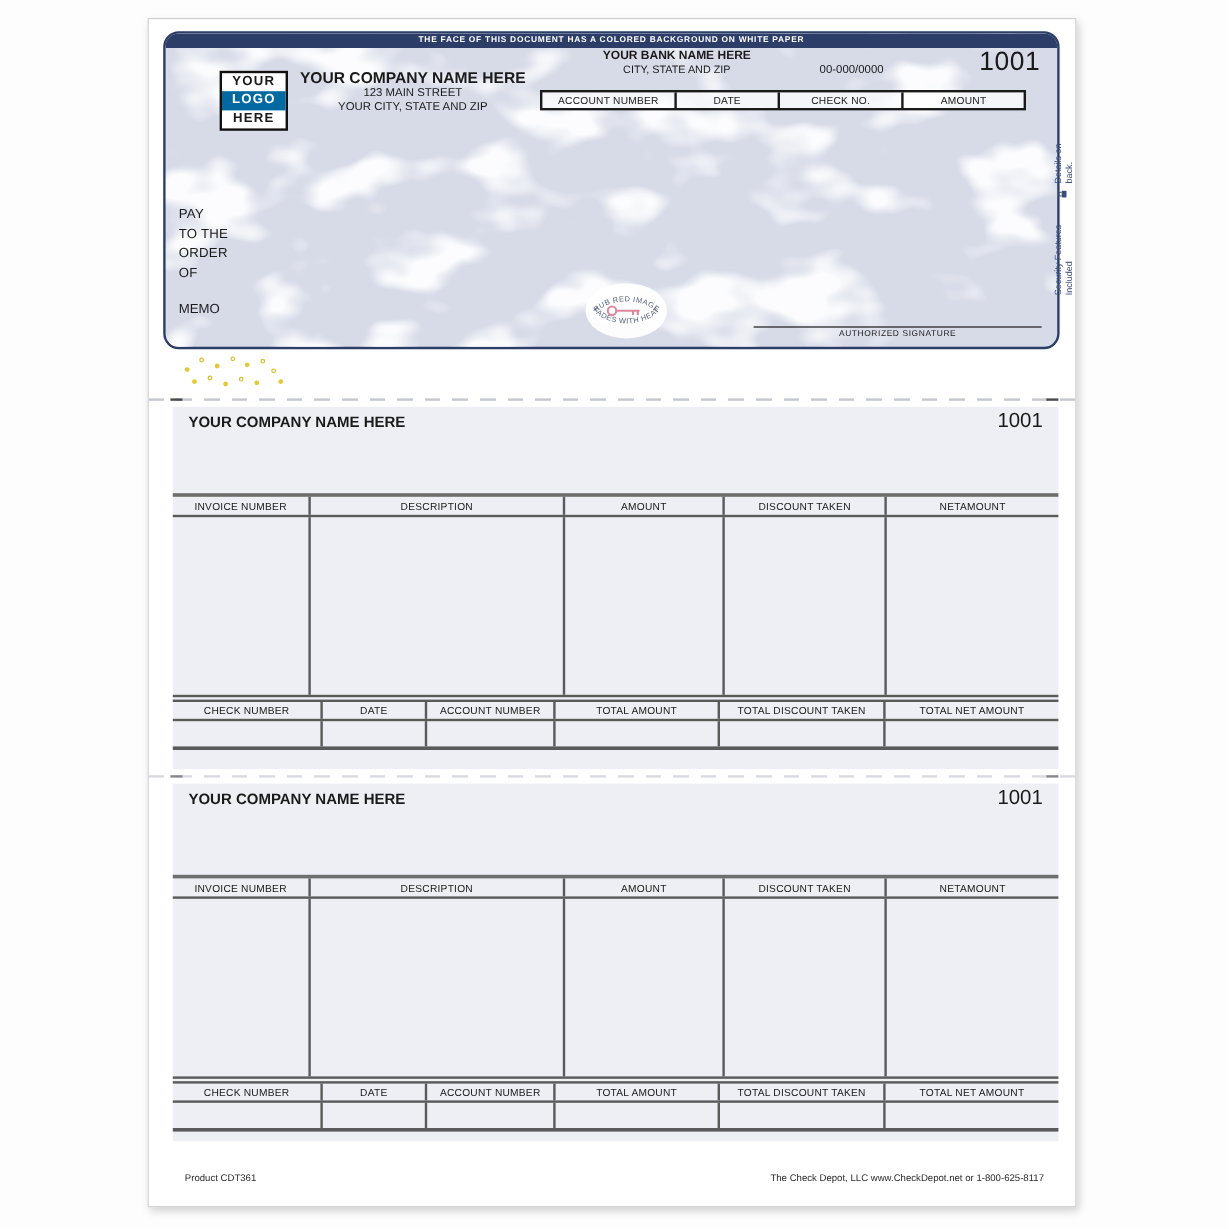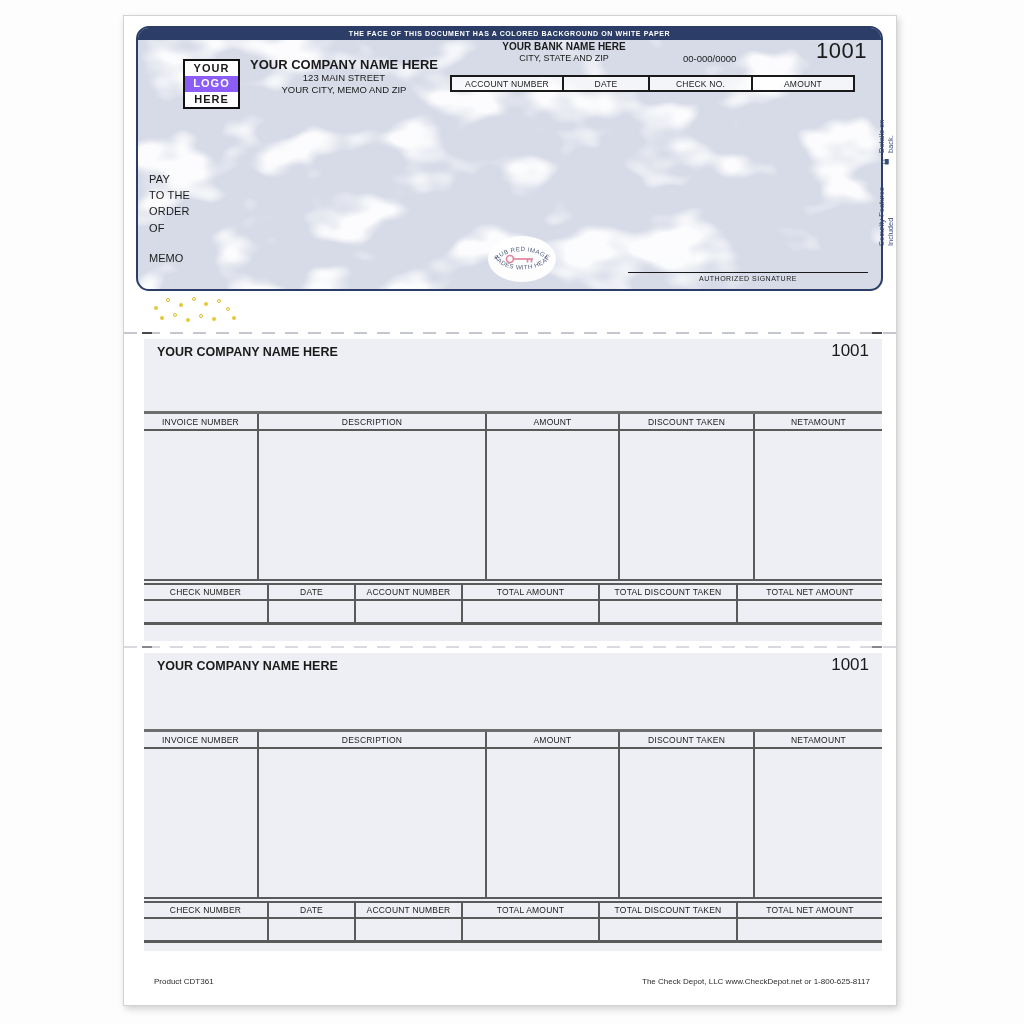--- a/index.html
+++ b/index.html
@@ -14,21 +14,21 @@
   .check { position:absolute; left:12px; top:10px; width:747px; height:265px; background:#d7dbe8;
            border:2px solid #2c3e68; border-radius:13px; overflow:hidden; }
   .marble { position:absolute; left:0; top:0; }
   .banner { position:absolute; left:0; top:0; width:100%; height:12px; background:#2c3e68; color:#ffffff;
             font-size:7px; font-weight:bold; letter-spacing:.6px; text-align:center; line-height:12px; }
 
   .logo-box { position:absolute; left:45px; top:31px; width:57px; height:50px; background:#ffffff;
               border:2px solid #111; display:flex; flex-direction:column; text-align:center;
               font-weight:bold; font-size:11px; letter-spacing:1px; }
   .logo-box .row { flex:1; line-height:15px; }
-  .logo-box .inv { background:#8b5cf6; color:#fff; }
+  .logo-box .inv { background:#0369a1; color:#fff; }
 
   .company-block { position:absolute; left:110px; top:29px; width:192px; text-align:center; }
   .company-name { font-size:13px; font-weight:bold; line-height:15px; }
   .company-addr { font-size:9.5px; line-height:11.5px; }
 
   .bank-block { position:absolute; left:336px; top:13px; width:180px; text-align:center; }
   .bank-name { font-size:10px; font-weight:bold; line-height:12px; }
   .bank-city { font-size:9px; line-height:11px; }
 
   .fraction { position:absolute; left:545px; top:25px; font-size:9.5px; }
@@ -87,21 +87,21 @@
 
   .trow { display:flex; }
   .tcell { display:flex; align-items:center; justify-content:center; font-size:8.5px; letter-spacing:.2px;
            border-right:2px solid #5a5a5a; }
   .tcell:last-child { border-right:none; }
   .detail .thead { height:20px; border-top:3px solid #6e6e6e; border-bottom:2px solid #5a5a5a; }
   .detail .tbodyrow { height:150px; border-bottom:2px solid #5a5a5a; }
   .totals { margin-top:2px; border-top:2px solid #5a5a5a; }
   .totals .thead { height:16px; border-bottom:2px solid #5a5a5a; }
   .totals .tbodyrow { height:24px; border-bottom:3px solid #5a5a5a; }
-  .c-d0{width:115px} .c-d1{width:228px} .c-d2{width:133px} .c-d3{width:135px} .c-d4{flex:1}
+  .c-d0{width:115px} .c-d1{width:212px} .c-d2{width:133px} .c-d3{width:135px} .c-d4{flex:1}
   .c-t0{width:125px} .c-t1{width:87px} .c-t2{width:107px} .c-t3{width:137px} .c-t4{width:138px} .c-t5{flex:1}
 
   
   .footer { position:absolute; left:0; top:961px; width:100%; font-size:8px; color:#2b2b2b; }
   .footer .prod { position:absolute; left:30px; }
   .footer .vendor { position:absolute; right:26px; }
 
   .seal-text { font-size:6.2px; letter-spacing:.4px; fill:#55607a; font-family:"Liberation Sans", sans-serif; }
 </style>
 </head>
@@ -124,21 +124,21 @@
 
     <div class="logo-box">
       <div class="row">YOUR</div>
       <div class="row inv">LOGO</div>
       <div class="row">HERE</div>
     </div>
 
     <div class="company-block">
       <div class="company-name">YOUR COMPANY NAME HERE</div>
       <div class="company-addr">123 MAIN STREET</div>
-      <div class="company-addr">YOUR CITY, MEMO AND ZIP</div>
+      <div class="company-addr">YOUR CITY, STATE AND ZIP</div>
     </div>
 
     <div class="bank-block">
       <div class="bank-name">YOUR BANK NAME HERE</div>
       <div class="bank-city">CITY, STATE AND ZIP</div>
     </div>
 
     <div class="fraction">00-000/0000</div>
     <div class="check-no-big">1001</div>
 

